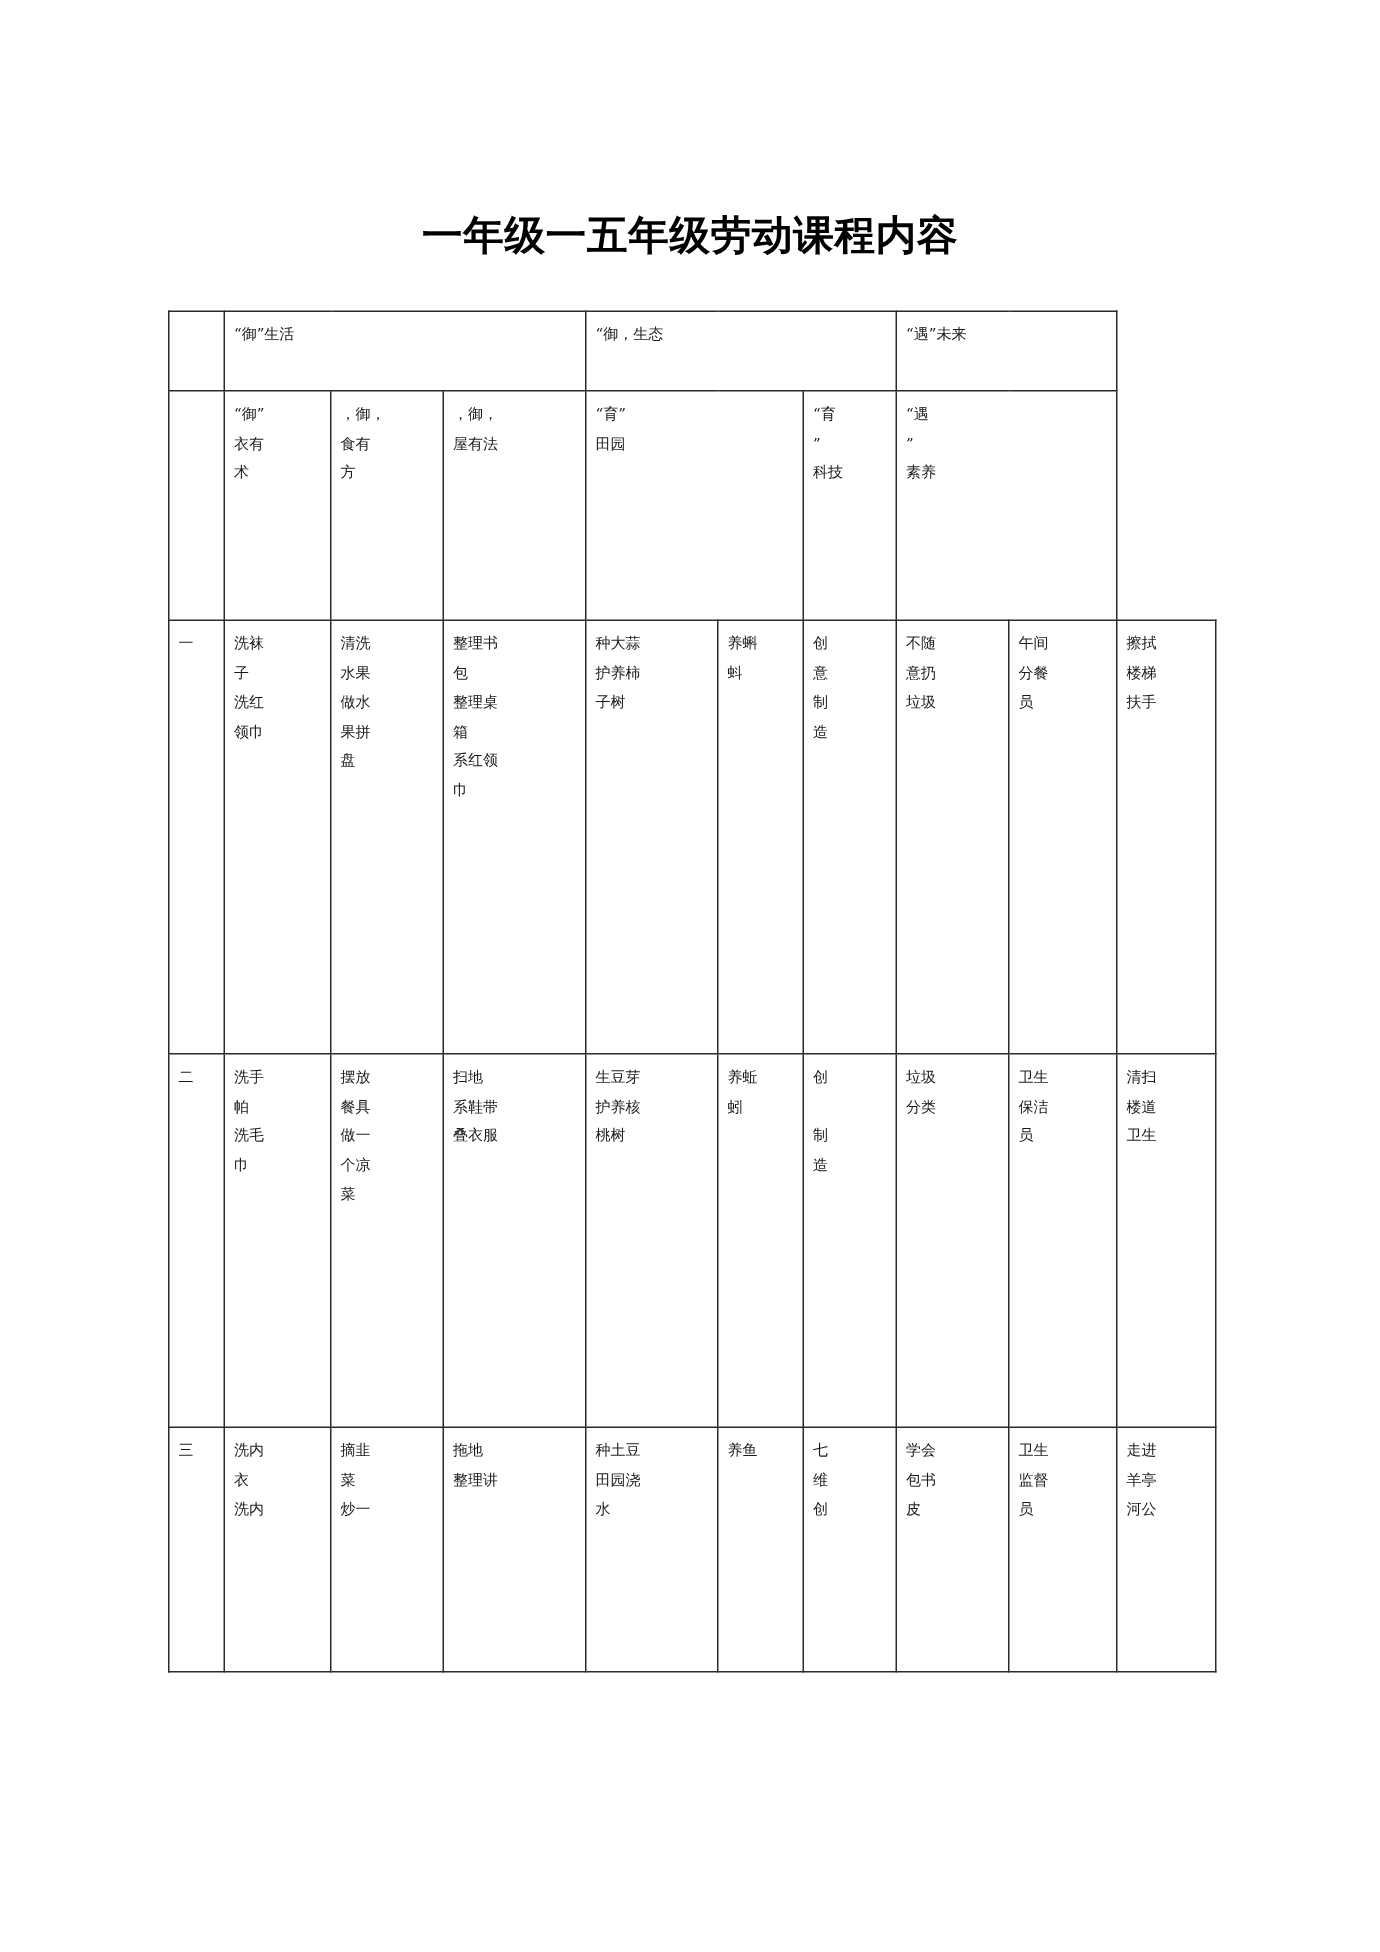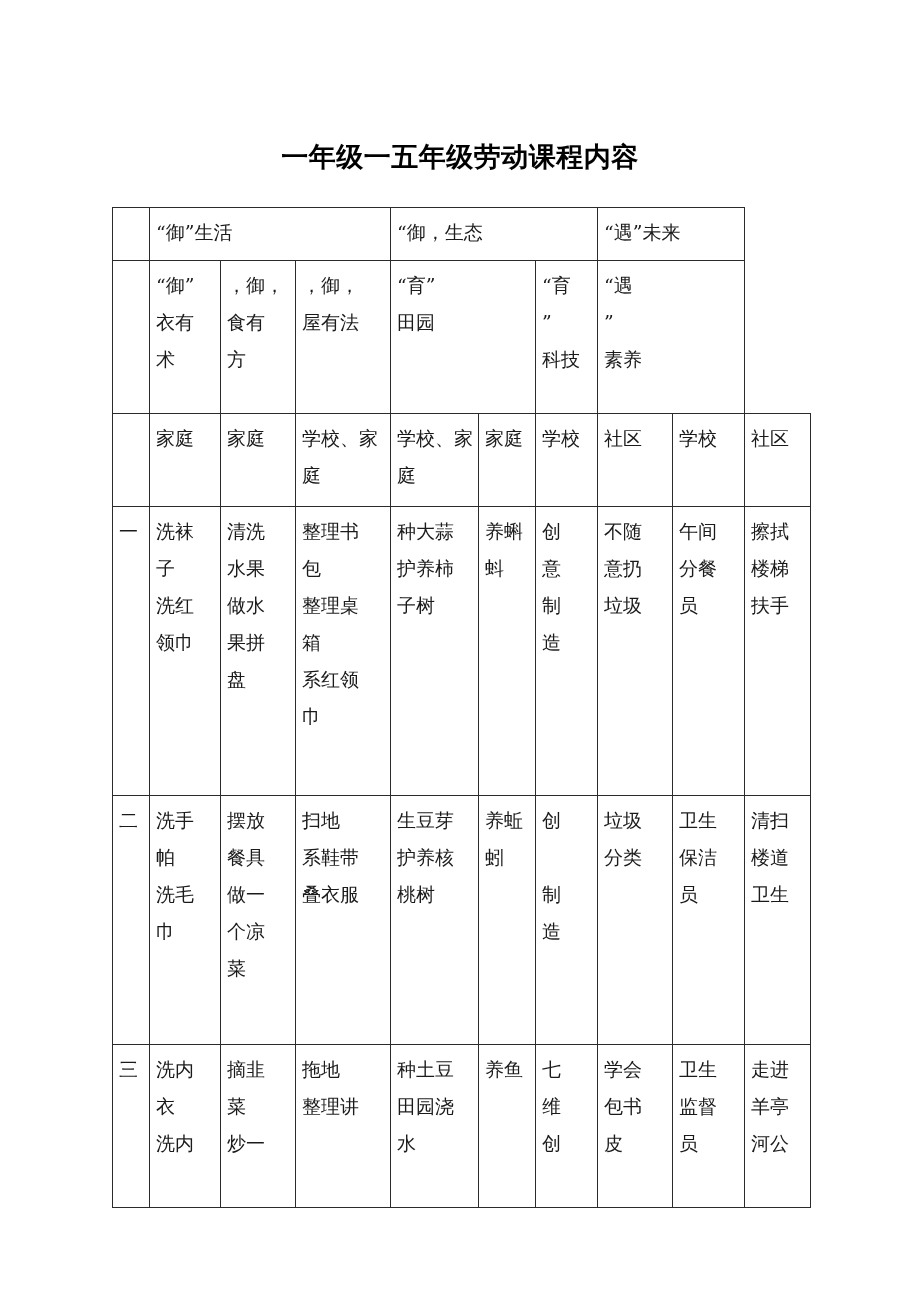--- a/index.html
+++ b/index.html
@@ -37,21 +37,21 @@
   .table-wrap {
     position: absolute;
     left: 112px;
     top: 176px;
     width: 697px;
   }
   table.grid {
     border-collapse: collapse;
     table-layout: fixed;
     width: 697px;
-    font-size: 19px;
+    font-size: 10px;
     line-height: 1.95;
     color: #1a1a1a;
   }
   table.grid td {
     border: 1px solid #2b2b2b;
     vertical-align: top;
     padding: 6px 5px 6px 6px;
     overflow: hidden;
     word-break: break-all;
     font-weight: 400;
@@ -145,32 +145,20 @@
               </div>
             </td>
             <td colspan="2">
               <div class="cell-lines tight">
                 <span>“遇</span>
                 <span>”</span>
                 <span>素养</span>
               </div>
             </td>
           </tr>
-          <tr class="row-band-3">
-            <td></td>
-            <td>家庭</td>
-            <td>家庭</td>
-            <td>学校、家庭</td>
-            <td>学校、家庭</td>
-            <td>家庭</td>
-            <td>学校</td>
-            <td>社区</td>
-            <td>学校</td>
-            <td>社区</td>
-          </tr>
           <tr class="row-grade-1">
             <td class="grade-label">一</td>
             <td>
               <div class="cell-lines tight">
                 <span>洗袜</span>
                 <span>子</span>
                 <span>洗红</span>
                 <span>领巾</span>
               </div>
             </td>

